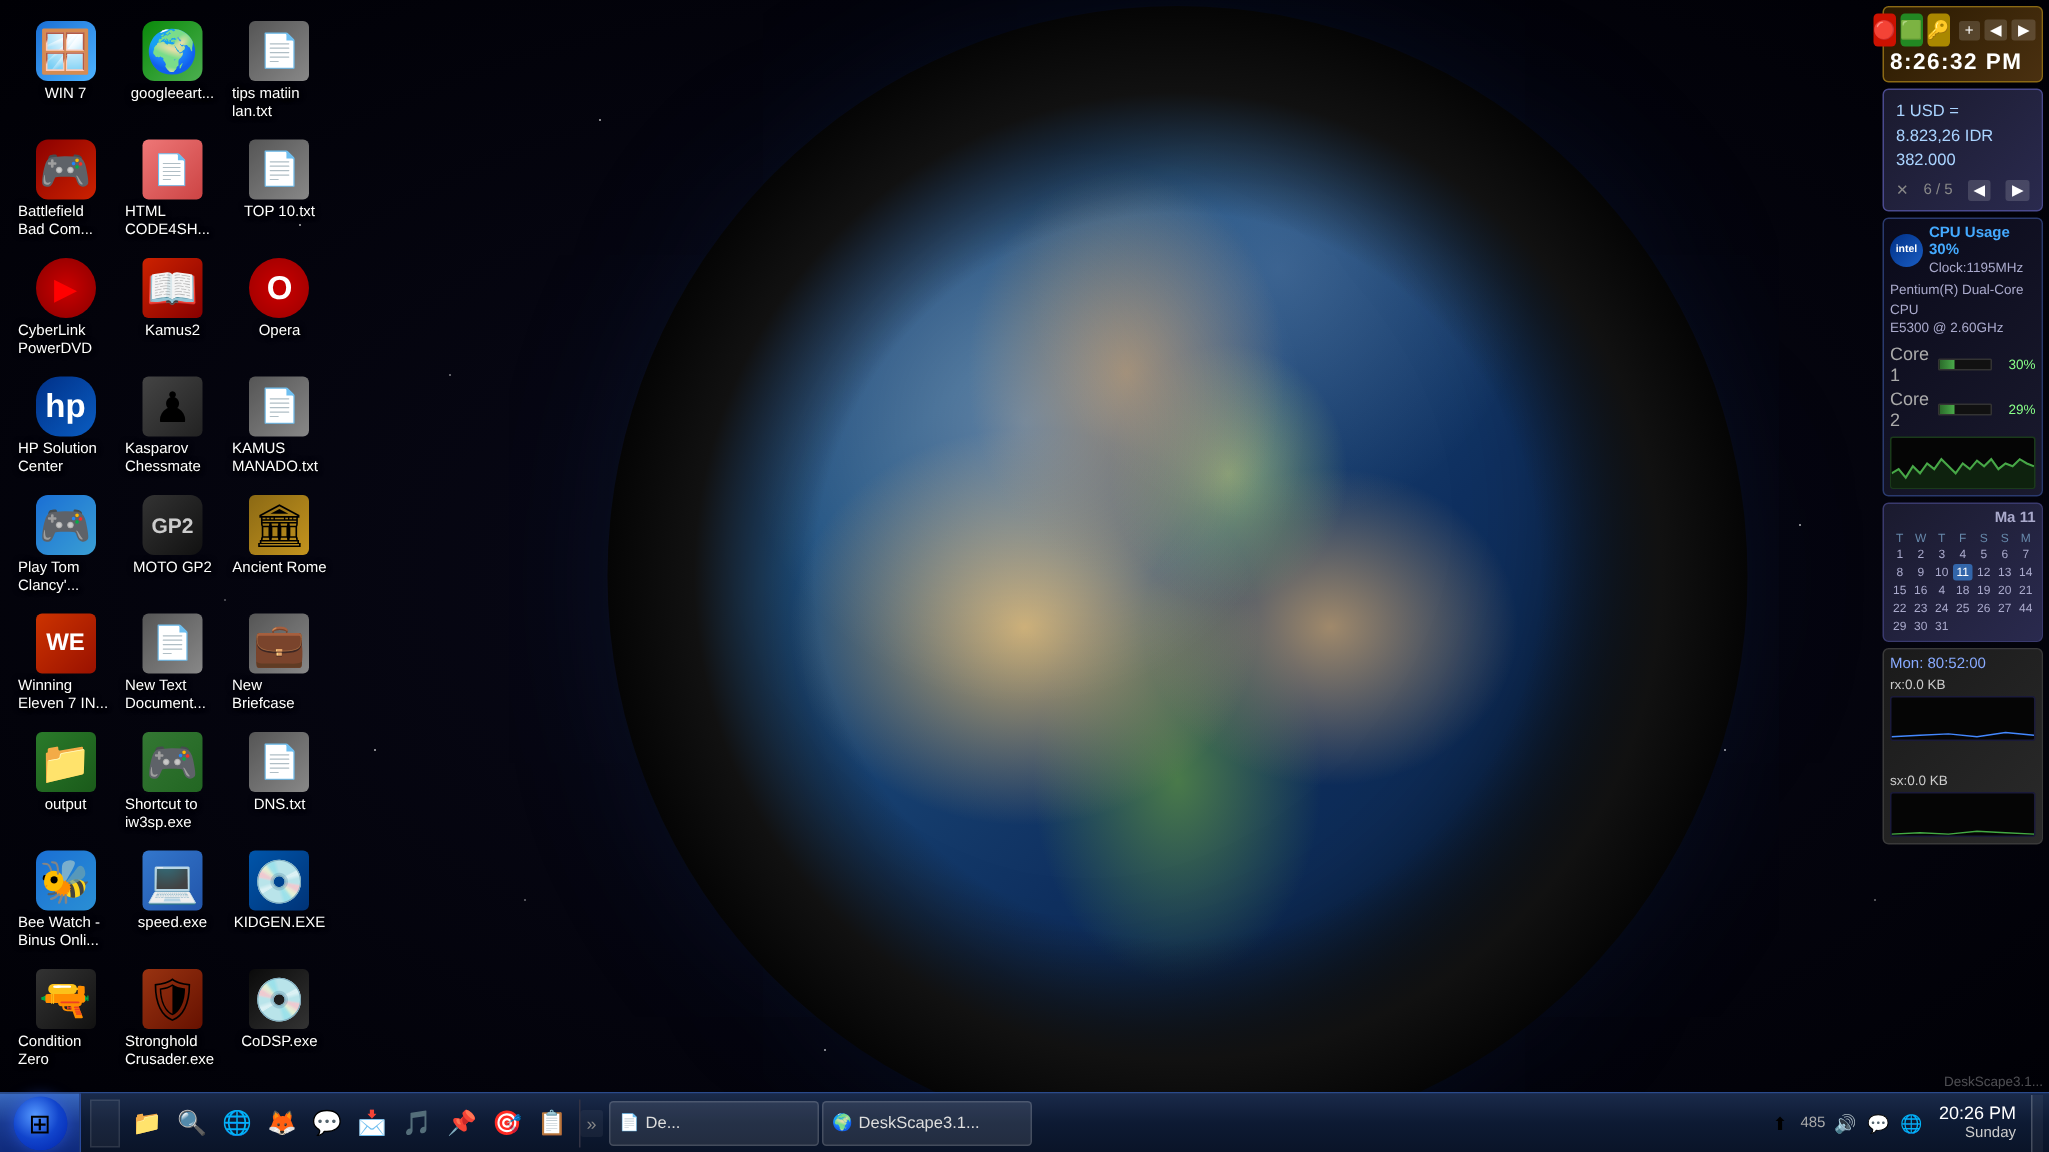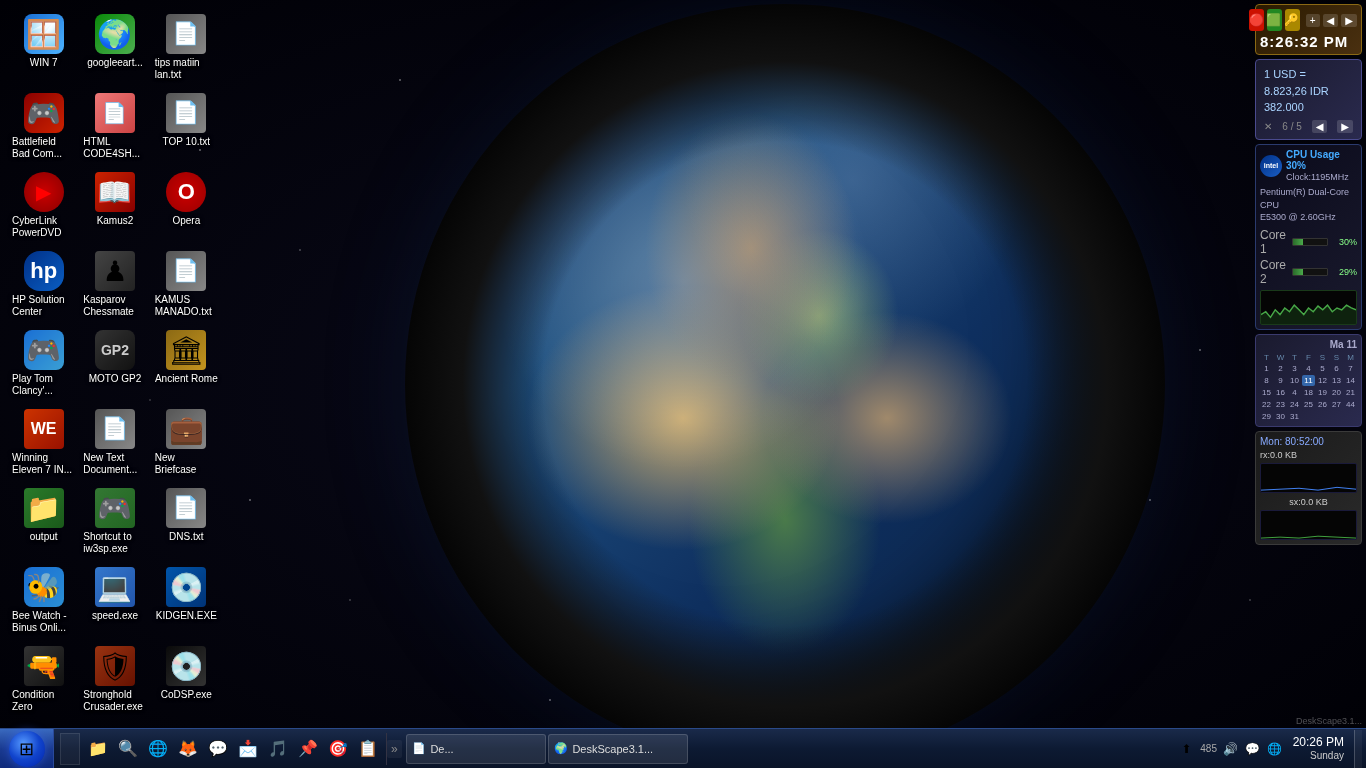--- a/index.html
+++ b/index.html
@@ -842,21 +842,21 @@
   <div class="network-widget">
     <div class="net-header">Mon: 80:52:00</div>
     <div class="net-row">
       <span>rx:0.0 KB</span>
     </div>
     <div class="net-graph">
       <svg viewBox="0 0 100 30" preserveAspectRatio="none" style="width:100%;height:100%;">
         <polyline points="0,28 20,27 40,26 60,28 80,25 100,27" fill="none" stroke="#4488ff" stroke-width="1"></polyline>
       </svg>
     </div>
-    <div class="net-row" style="margin-top:4px;justify-content:center;">
+    <div class="net-row" style="margin-top:21px;">
       <span>sx:0.0 KB</span>
     </div>
     <div class="net-graph">
       <svg viewBox="0 0 100 30" preserveAspectRatio="none" style="width:100%;height:100%;">
         <polyline points="0,29 20,28 40,29 60,27 80,28 100,29" fill="none" stroke="#44aa44" stroke-width="1"></polyline>
       </svg>
     </div>
   </div>
 
 </div>

